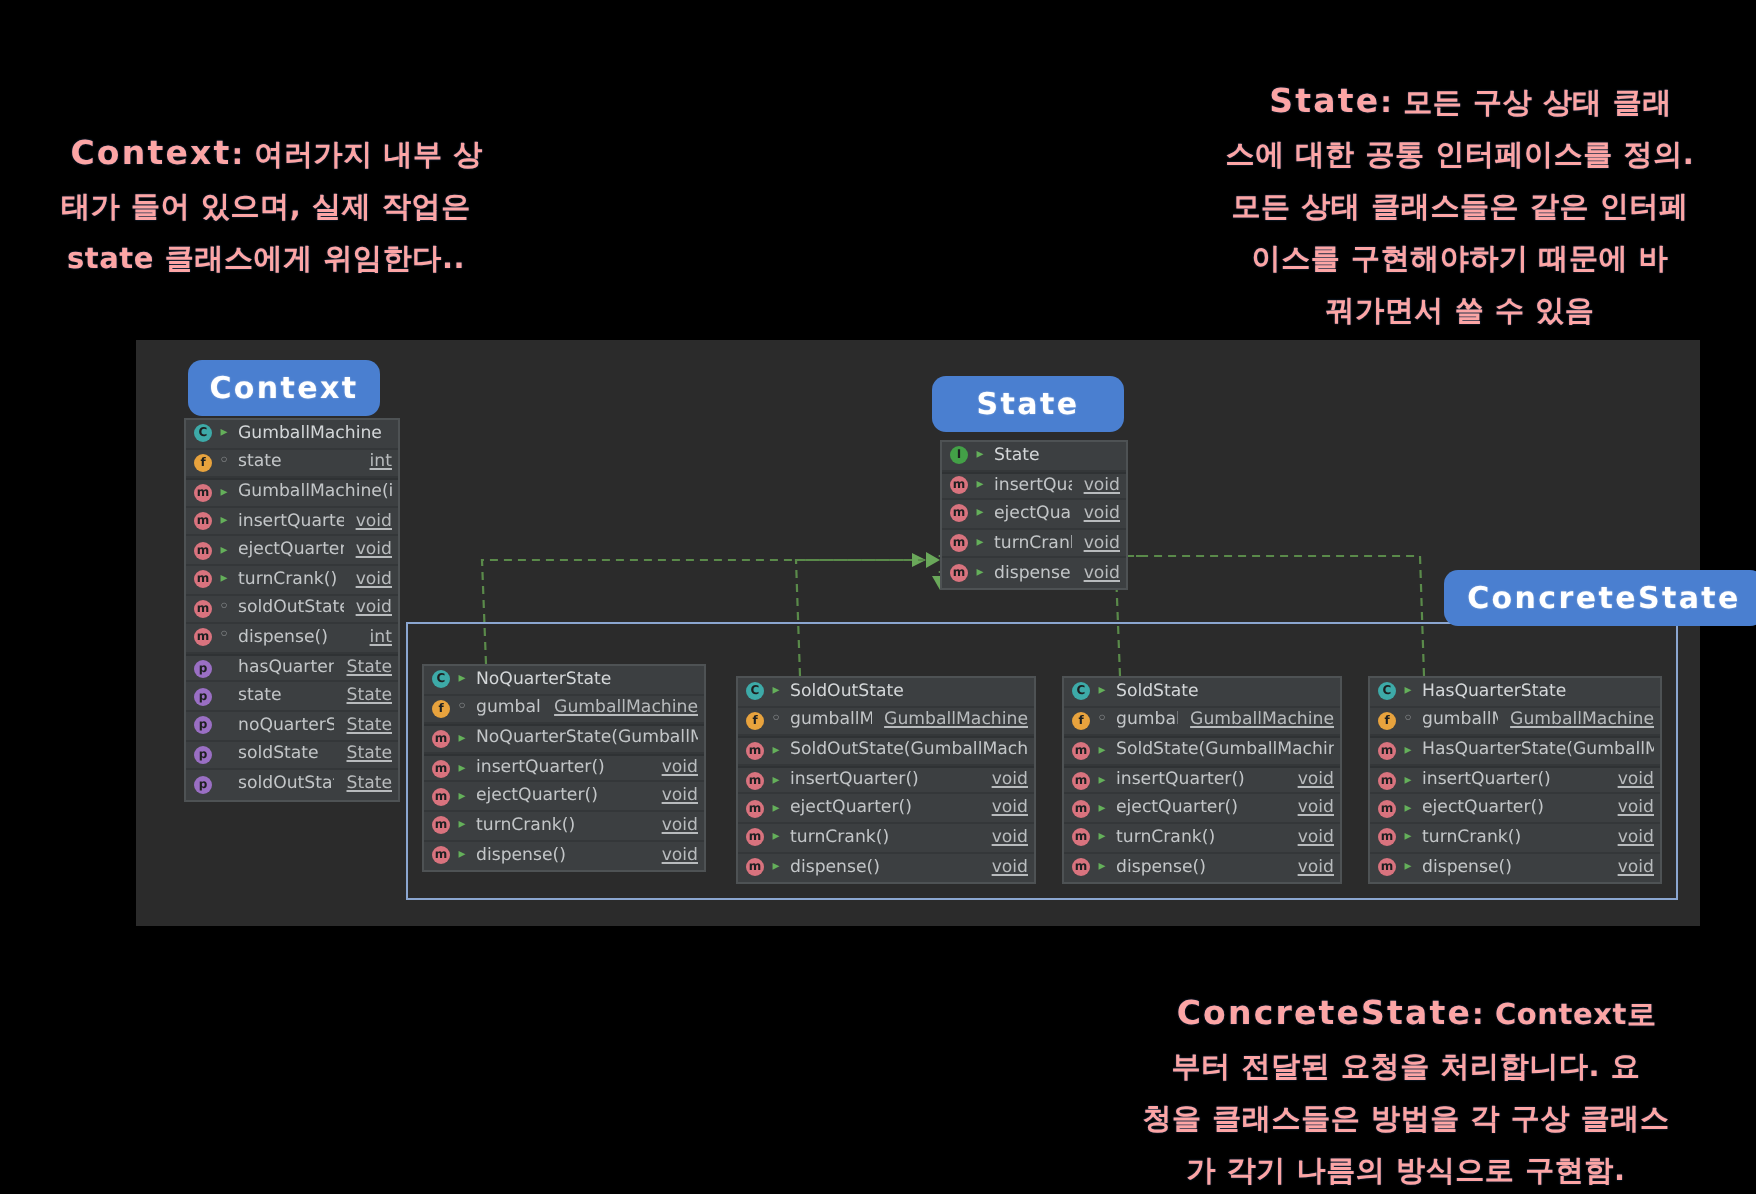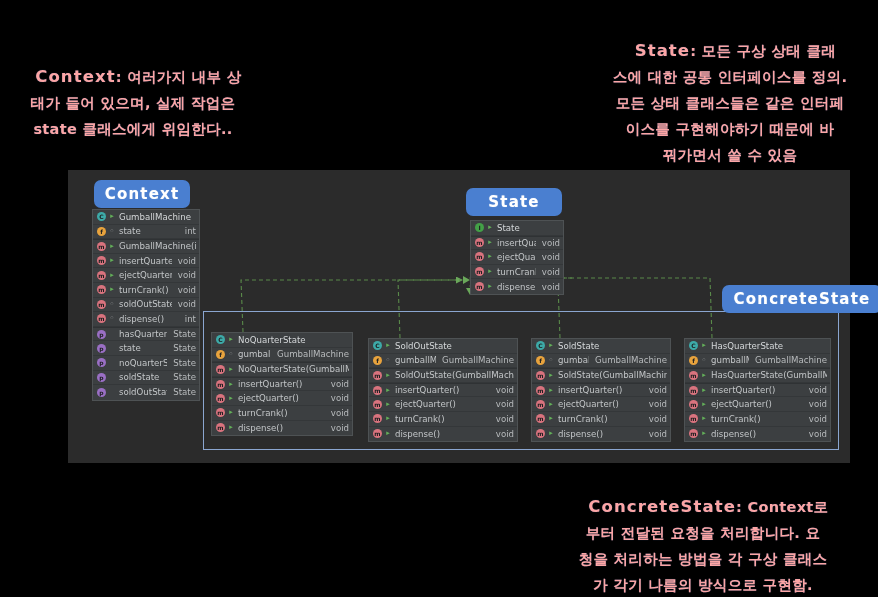--- a/index.html
+++ b/index.html
@@ -83,21 +83,21 @@
     font-size: 8.6px;
     color: #c3c6c8;
     font-family: "DejaVu Sans", sans-serif;
     white-space: nowrap;
     border-bottom: 1px solid #343739;
     box-sizing: border-box;
   }
   .uml .row:last-child { border-bottom: none; }
   .uml .row.sep-top { border-top: 1px solid #2f3234; }
   .uml .nm { flex: 1 1 auto; overflow: hidden; text-overflow: clip; }
-  .uml .ty { flex: 0 0 auto; padding-left: 6px; color: #b8bbbd; }
+  .uml .ty { flex: 0 0 auto; padding-left: 6px; color: #b8bbbd; text-decoration: underline; }
   .uml .row.hdr .nm { color: #d4d7d9; }
 
   
   .ic {
     flex: 0 0 auto;
     width: 9px; height: 9px;
     border-radius: 50%;
     margin-right: 2px;
     font-size: 6px;
     line-height: 9px;
@@ -485,15 +485,15 @@
 <div class="annot" id="annot-state">
   <span class="hd">State</span><span>: 모든 구상 상태 클래
 스에 대한 공통 인터페이스를 정의.
 모든 상태 클래스들은 같은 인터페
 이스를 구현해야하기 때문에 바
 꿔가면서 쓸 수 있음</span>
 </div>
 <div class="annot" id="annot-concrete">
   <span class="hd">ConcreteState</span><span>: Context로
 부터 전달된 요청을 처리합니다. 요
-청을 처리하는 방법을 각 구상 클래스
+청을 클래스들은 방법을 각 구상 클래스
 가 각기 나름의 방식으로 구현함.</span>
 </div>
 
 </body></html>

